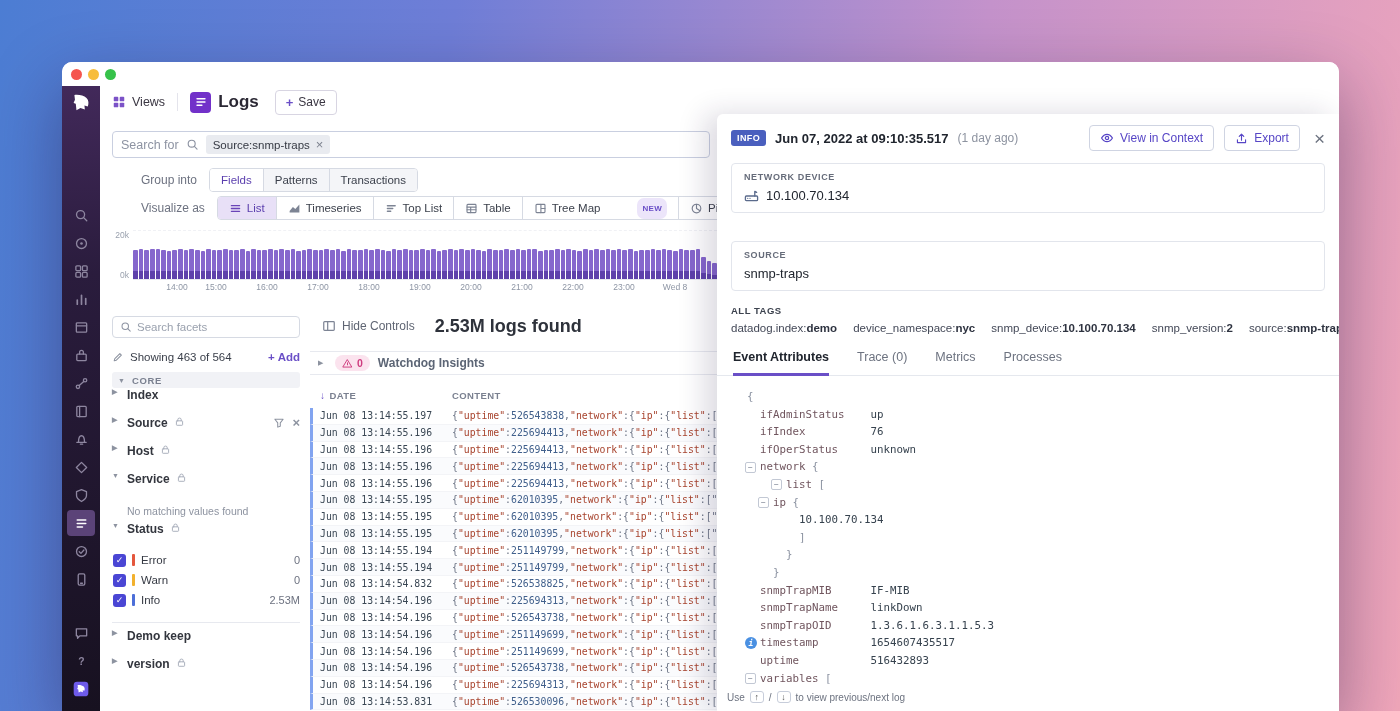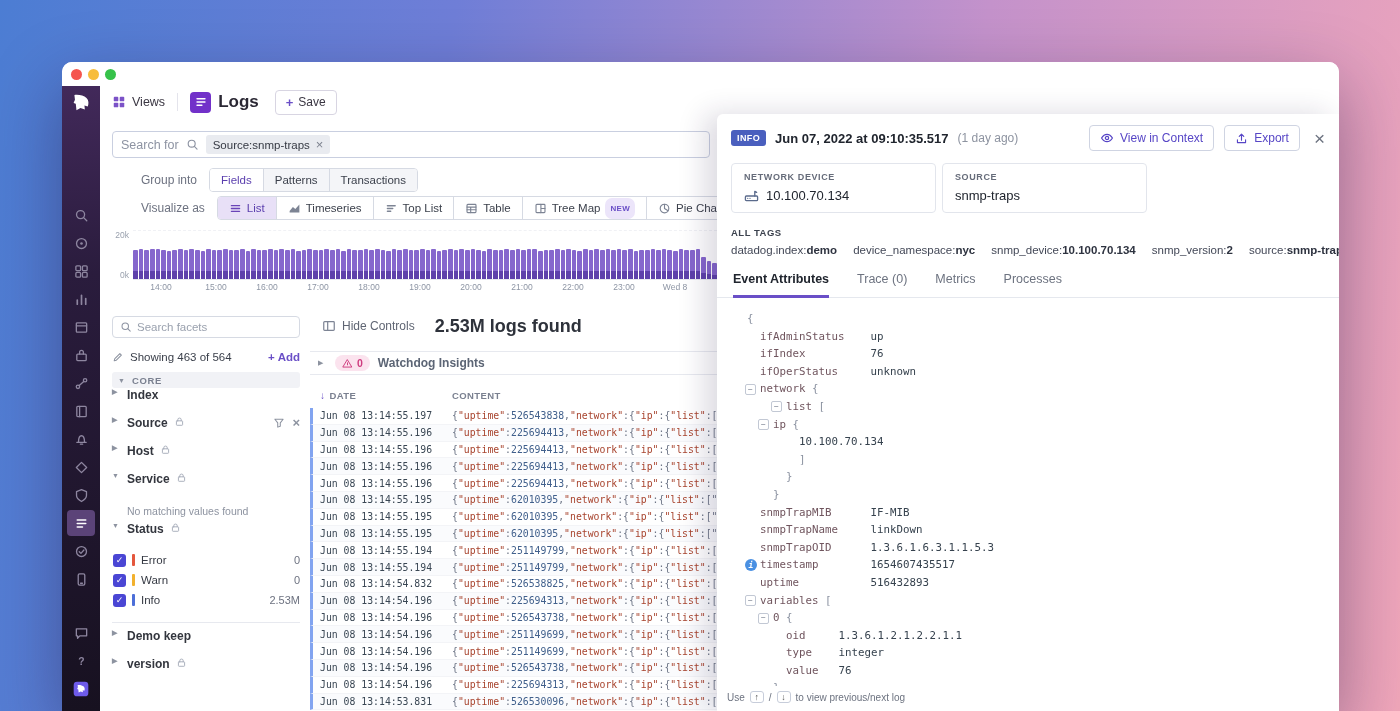--- a/index.html
+++ b/index.html
@@ -52,21 +52,21 @@
   .seg-btn { height:22px; display:flex; align-items:center; gap:5px; padding:0 11px; font-size:11.5px;
              color:#3c414c; background:#fff; border:none; border-right:1px solid #d6dae3; cursor:pointer;
              font-family:inherit; white-space:nowrap; }
   .seg-btn:last-child { border-right:none; }
   .seg.gray .seg-btn { background:#f4f5f8; }
   .seg.gray .seg-btn.active { background:#fff; }
   .seg-btn.active { background:#e8e0f7; color:#5b3fae; }
   .seg-ic { color:#7d8494; display:flex; }
   .seg-btn.active .seg-ic { color:#6a44b8; }
   .new-badge { font-size:8px; font-weight:700; color:#6a4fc7; background:#ece5fa; border-radius:7px;
-               padding:6px 5px; letter-spacing:.3px; }
+               padding:6px 5px; letter-spacing:.3px;margin-left:32px; }
 
   .chart { margin:11px 0 0 12px; width:605px; }
   .chart-top { display:flex; }
   .ylabels { width:21px; height:50px; display:flex; flex-direction:column; justify-content:space-between;
              align-items:flex-end; padding-right:4px; font-size:8.5px; color:#9aa1ae; }
   .plot { flex:1; height:50px; display:flex; align-items:flex-end; gap:1px;
           border-bottom:1px solid #e6e8ee; border-top:1px dashed #f0f1f5; }
   .bar { flex:1 1 0; min-width:2px; border-radius:1px 1px 0 0;
          background:linear-gradient(to bottom,#8667cd 0%,#8667cd 72%,#5e41ab 72%); }
   .xaxis { position:relative; height:11px; margin-left:21px; font-size:8.5px; color:#8d95a4; }
@@ -127,21 +127,21 @@
            flex-direction:column; z-index:10; }
   .p-head { display:flex; align-items:center; padding:11px 14px 6px; gap:9px; }
   .lvl-badge { background:#4a5fbe; color:#fff; font-size:9px; font-weight:700; letter-spacing:.4px;
                padding:3px 6px; border-radius:3px; }
   .p-title { font-size:13px; font-weight:700; color:#20252e; }
   .p-ago { font-size:12px; color:#8d93a0; font-weight:400; }
   .p-actions { margin-left:auto; display:flex; align-items:center; gap:10px; }
   .p-btn { height:26px; display:flex; align-items:center; gap:6px; padding:0 10px; border:1px solid #cfd4e2;
            border-radius:4px; background:#fff; color:#5746c6; font-size:12px; cursor:pointer; font-family:inherit; }
   .p-close { font-size:19px; color:#6d7380; cursor:pointer; line-height:1; margin-left:4px; background:none; border:none; }
-  .p-cards { display:flex; gap:6px; padding:6px 14px 8px; }
+  .p-cards { display:flex; gap:28px; padding:6px 14px 8px;flex-direction:column; }
   .p-card { border:1px solid #e2e5ec; border-radius:4px; padding:8px 12px 9px; min-width:205px; }
   .p-card-label { font-size:9px; font-weight:700; letter-spacing:.6px; color:#666c7a; }
   .p-card-val { margin-top:6px; display:flex; align-items:center; gap:7px; font-size:13px; color:#20252e; }
   .router-ic { color:#5b6b8c; display:flex; }
   .p-tags-label { padding:6px 14px 0; font-size:9.5px; font-weight:700; letter-spacing:.5px; color:#3c424e; }
   .p-tags { display:flex; gap:16px; padding:6px 14px 8px; font-size:11.5px; color:#434857; overflow:hidden; }
   .p-tag { white-space:nowrap; cursor:pointer; }
   .p-tag b { font-weight:700; color:#2e3340; }
   .p-tabs { display:flex; gap:28px; padding:8px 16px 0; border-bottom:1px solid #e5e8ee; }
   .p-tab { font-size:12.5px; color:#6d7380; padding-bottom:9px; cursor:pointer; }
@@ -499,21 +499,21 @@
                 <div class="bar" style="height: 62%;"></div>
                 <div class="bar" style="height: 61%;"></div>
                 <div class="bar" style="height: 60%;"></div>
                 <div class="bar" style="height: 61.5%;"></div>
                 <div class="bar" style="height: 45%;"></div>
                 <div class="bar" style="height: 38%;"></div>
                 <div class="bar" style="height: 34%;"></div>
               </div>
           </div>
           <div class="xaxis" id="chart-xaxis">
-              <span style="left: 28px;">14:00</span>
+              <span style="left: 44px;">14:00</span>
               <span style="left: 83px;">15:00</span>
               <span style="left: 134px;">16:00</span>
               <span style="left: 185px;">17:00</span>
               <span style="left: 236px;">18:00</span>
               <span style="left: 287px;">19:00</span>
               <span style="left: 338px;">20:00</span>
               <span style="left: 389px;">21:00</span>
               <span style="left: 440px;">22:00</span>
               <span style="left: 491px;">23:00</span>
               <span style="left: 542px;">Wed 8</span>

